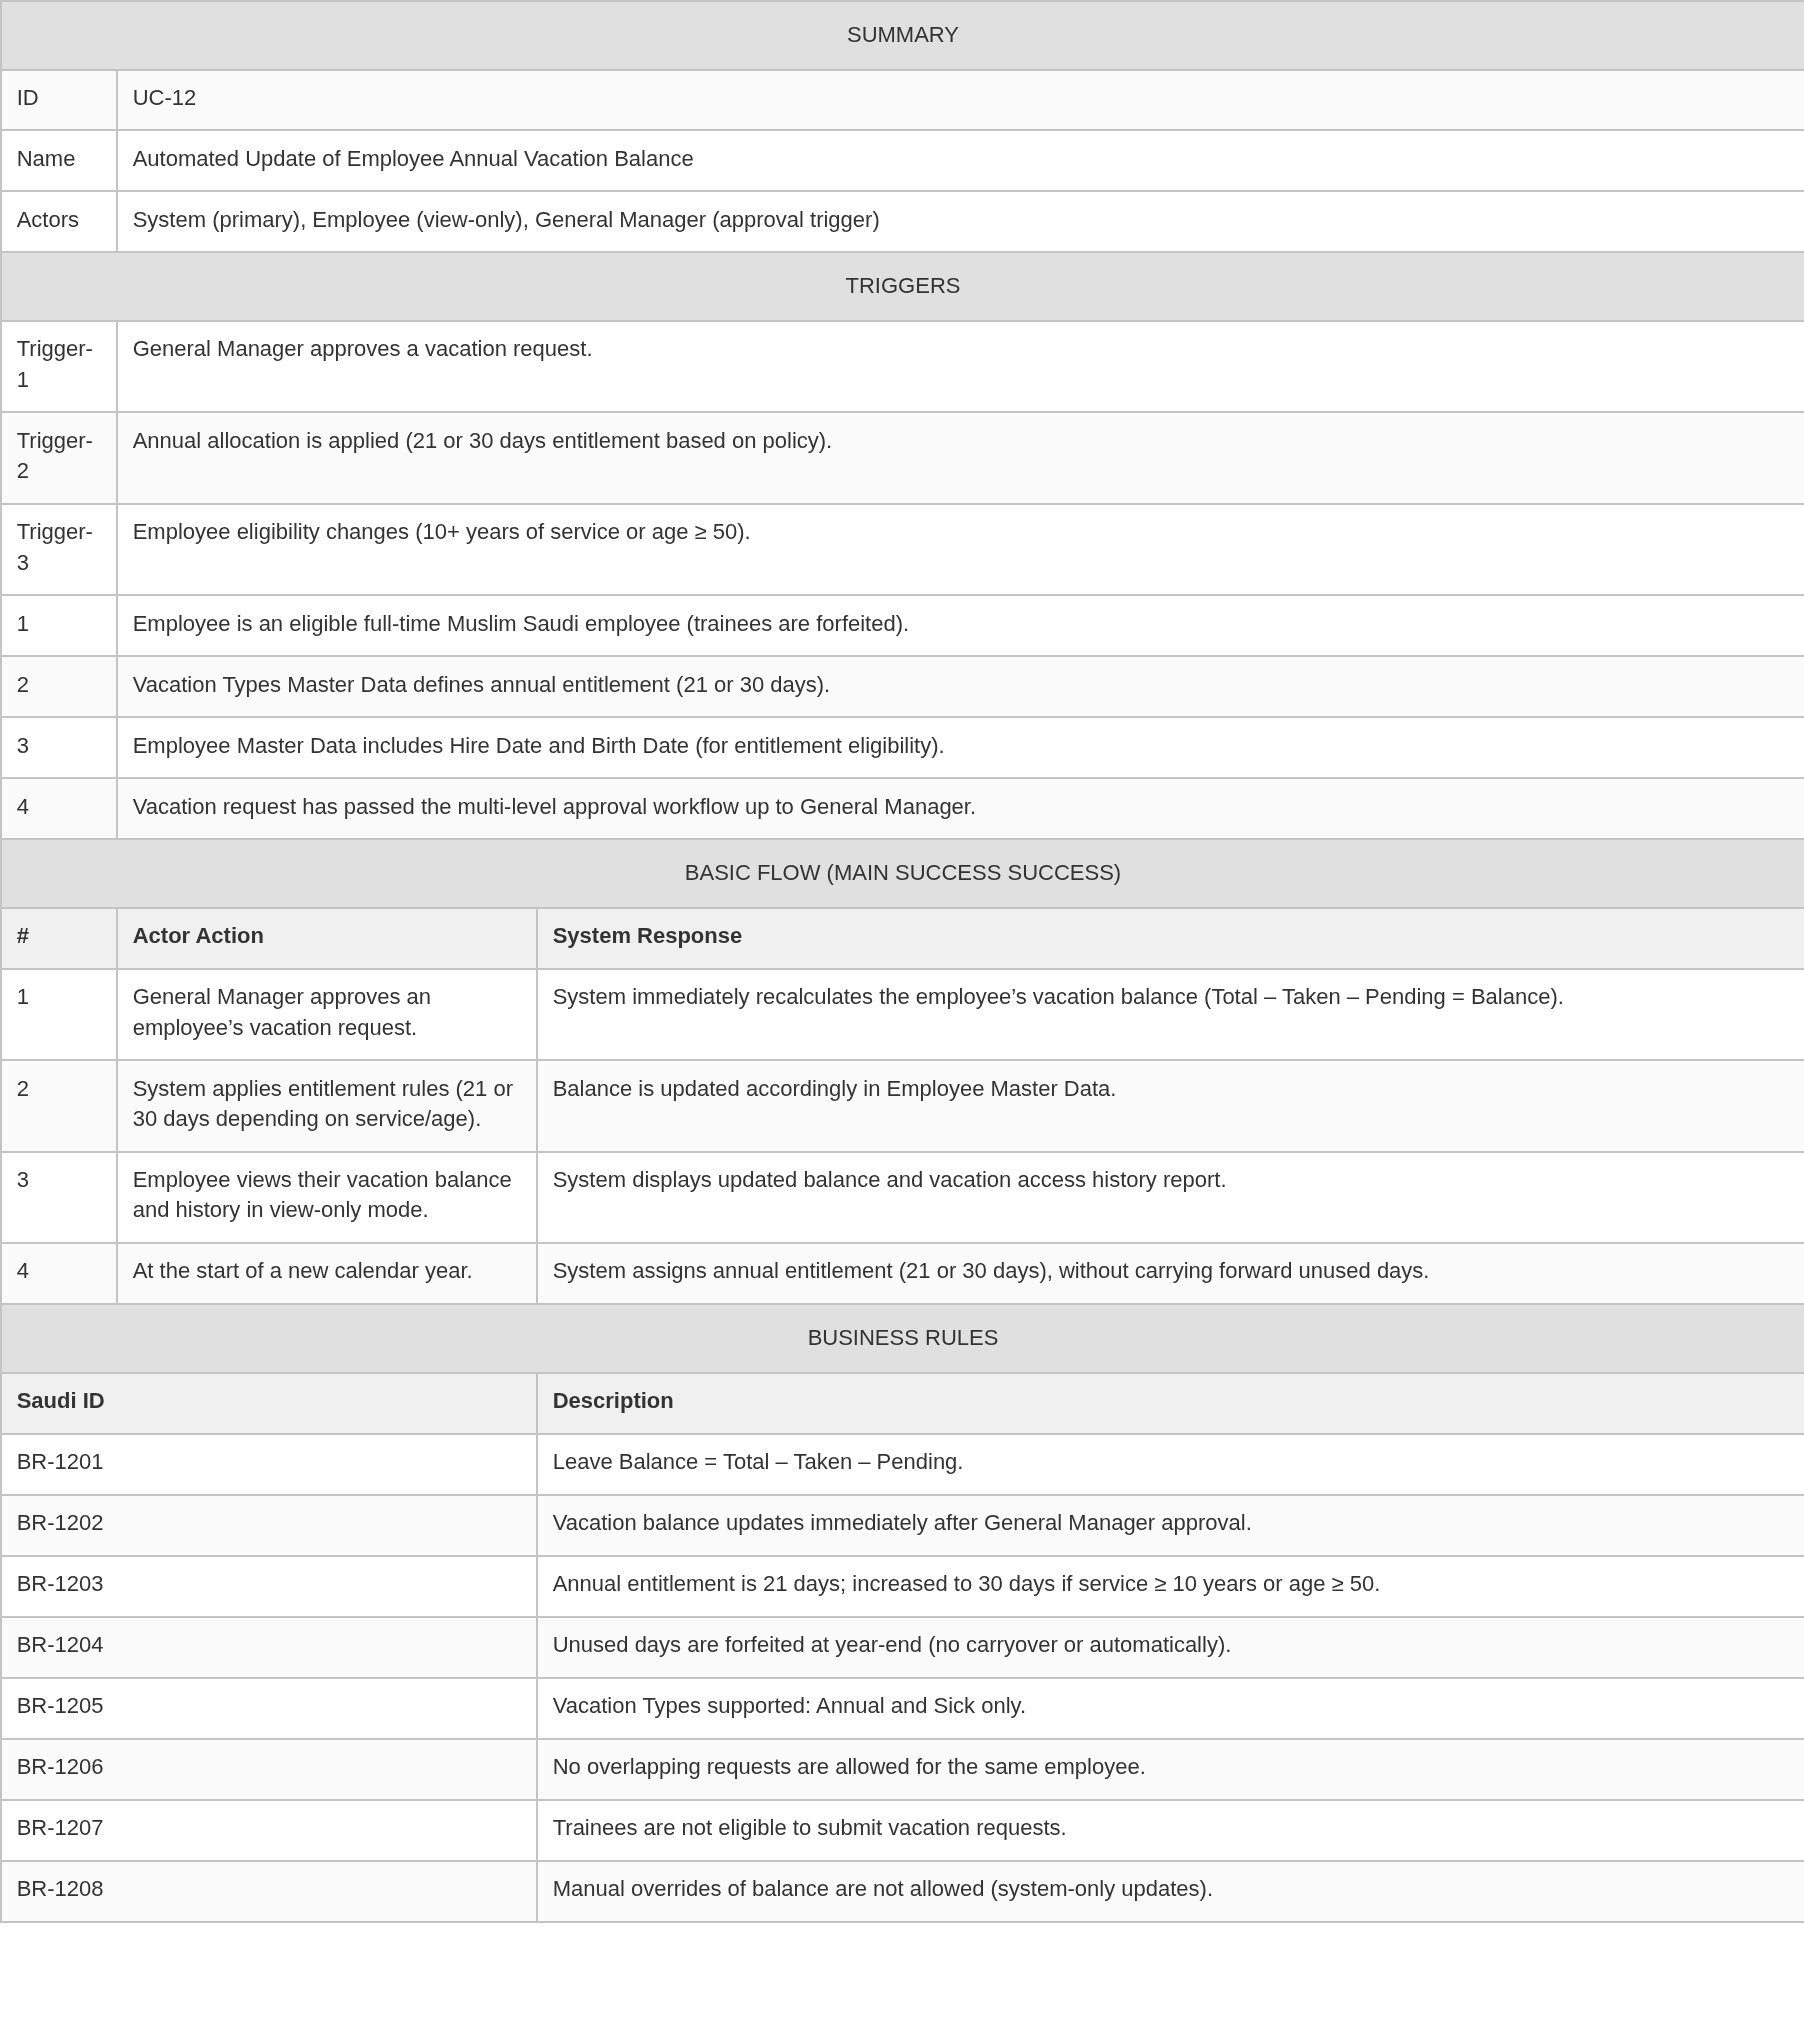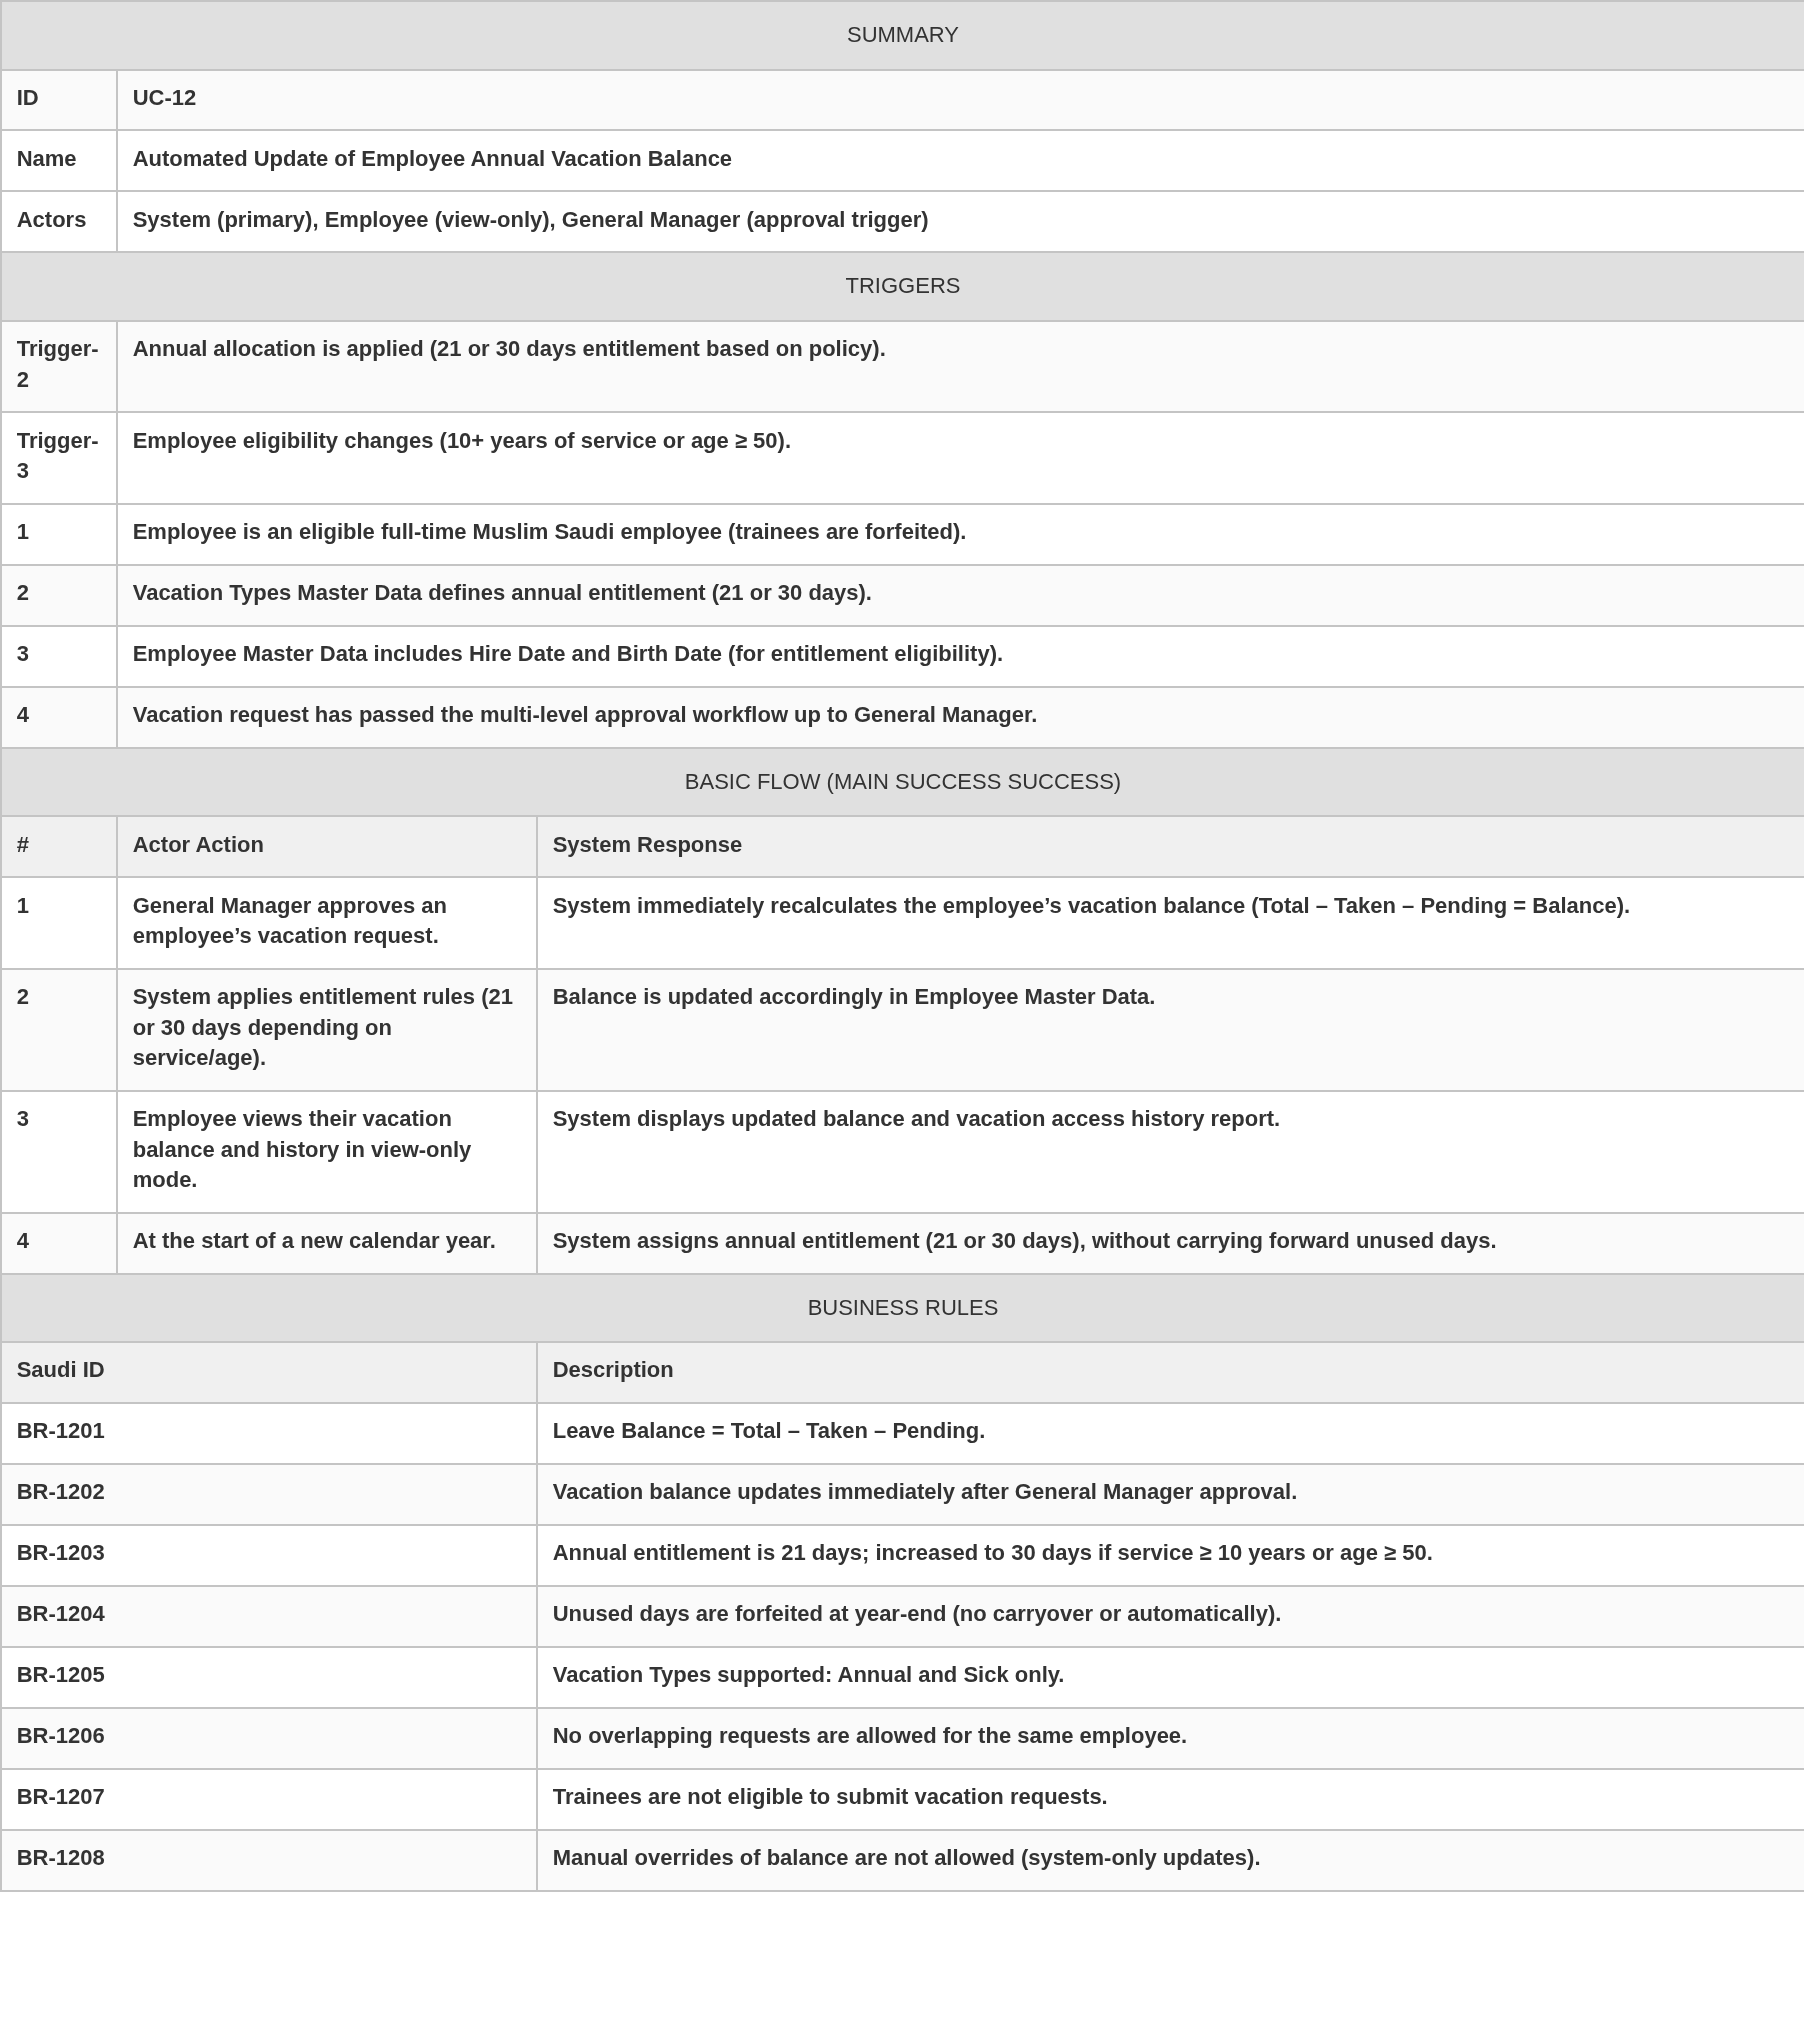--- a/index.html
+++ b/index.html
@@ -5,21 +5,21 @@
   html, body { margin: 0; padding: 0; background: #ffffff; }
   body { width: 1804px; font-family: "Liberation Sans", sans-serif; color: #333333; }
   table { width: 1804px; border-collapse: collapse; table-layout: fixed; }
   td, th {
     border: 2px solid #c4c4c4;
     font-size: 22px;
     line-height: 30.5px;
     padding: 12.2px 14.7px 16.3px 14.7px;
     vertical-align: top;
     text-align: left;
-    font-weight: bold;
+    font-weight: normal;
     word-wrap: break-word;
   }
   tr.section th {
     background: #e0e0e0;
     text-align: center;
     font-weight: normal;
     padding: 18px 14.7px 18px 14.7px;
     height: 30.5px;
     vertical-align: middle;
   }
@@ -51,20 +51,24 @@
       <td>Name</td>
       <td colspan="3">Automated Update of Employee Annual Vacation Balance</td>
     </tr>
     <tr class="even">
       <td>Actors</td>
       <td colspan="3">System (primary), Employee (view-only), General Manager (approval trigger)</td>
     </tr>
 
     <tr class="section">
       <th colspan="4">TRIGGERS</th>
+    </tr>
+    <tr class="even tall">
+      <td>Trigger-1</td>
+      <td colspan="3">General Manager approves a vacation request.</td>
     </tr>
     <tr class="odd tall">
       <td>Trigger-2</td>
       <td colspan="3">Annual allocation is applied (21 or 30 days entitlement based on policy).</td>
     </tr>
     <tr class="even tall">
       <td>Trigger-3</td>
       <td colspan="3">Employee eligibility changes (10+ years of service or age ≥ 50).</td>
     </tr>
 

